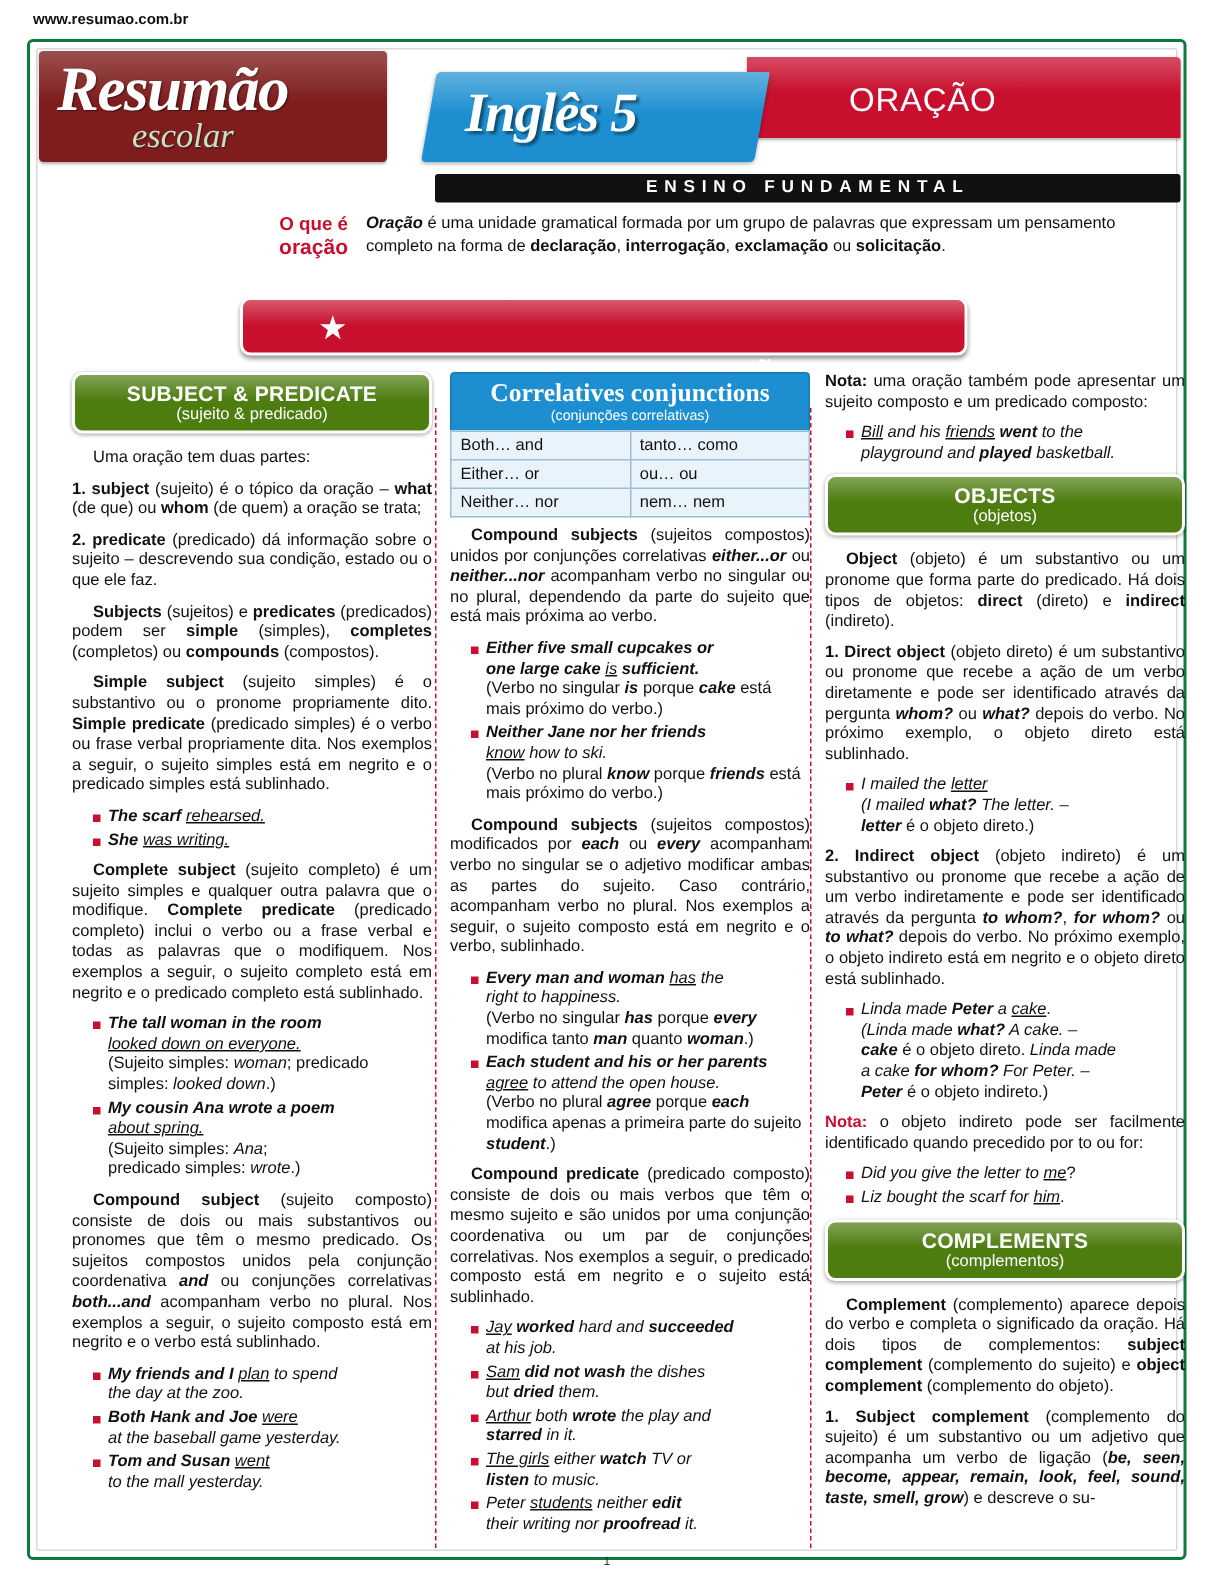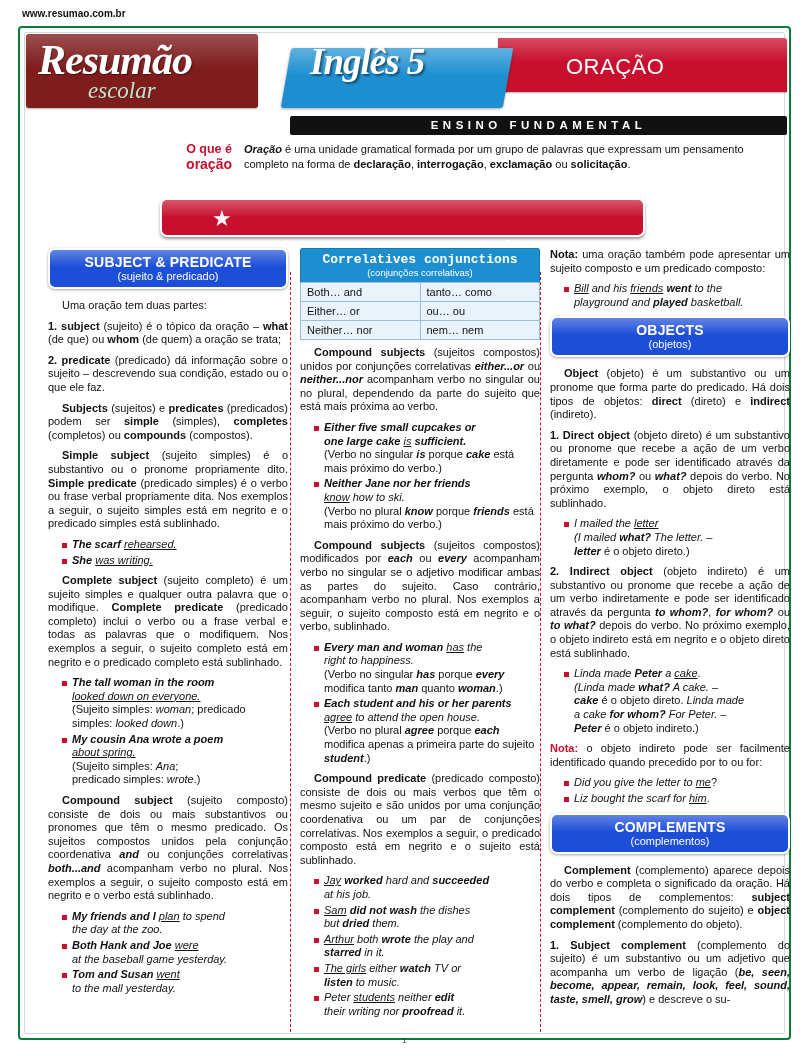--- a/index.html
+++ b/index.html
@@ -83,21 +83,21 @@
     border-radius:3px;
     transform: skewX(-10deg);
     box-shadow:0 1px 3px rgba(0,0,0,.35);
   }
   .blue-banner:after{
     content:"";
     position:absolute; left:0; top:0; width:100%; height:28px;
     background:linear-gradient(to bottom, rgba(255,255,255,.3), rgba(255,255,255,0));
   }
   .blue-title {
-    position:absolute; left:52px; top:8px;
+    position:absolute; left:52px; top:22px;
     width:200px;
     font-family:"Liberation Serif", serif;
     font-weight:bold; font-style:italic;
     font-size:37px; color:#fff;
     text-shadow:2px 2px 2px rgba(0,0,0,.45);
     letter-spacing:-1px;
   }
   .red-banner {
     position:absolute; left:240px; top:6px;
     width:289px; height:54px;
@@ -186,21 +186,21 @@
   .vrule {
     position:absolute; top:24px; width:0; height:760px;
     border-left:1px dashed #c8102e;
   }
   .vrule1 { left:268px; }
   .vrule2 { left:518px; }
 
   
   .sechdr {
     position:relative;
-    background:#1d4ed8;
+    background:#4d7c0f;
     border-radius:7px;
     border:2px solid #fff;
     box-shadow:0 1px 3px rgba(0,0,0,.35);
     text-align:center;
     padding:4px 0 5px 0;
     margin-bottom:10px;
   }
   .sechdr:after{
     content:"";
     position:absolute; left:0; top:0; width:100%; height:46%;
@@ -251,22 +251,22 @@
   
   .tbl-hdr {
     background:#1d8fd1;
     border-radius:3px 3px 0 0;
     text-align:center;
     padding:3px 0 4px 0;
     border:1px solid #1678b0;
     border-bottom:none;
   }
   .tbl-hdr .t1 {
-    font-family:Liberation Mono, monospace;
-    font-weight:bold; font-size:13px; color:#fff;
+    font-family:Liberation Serif, serif;
+    font-weight:bold; font-size:17px; color:#fff;
   }
   .tbl-hdr .t2 {
     font-family:"Liberation Sans", sans-serif;
     font-size:9.5px; color:#fff;
   }
   table.corr {
     width:100%;
     border-collapse:collapse;
     font-family:"Liberation Sans", sans-serif;
     font-size:11px;

